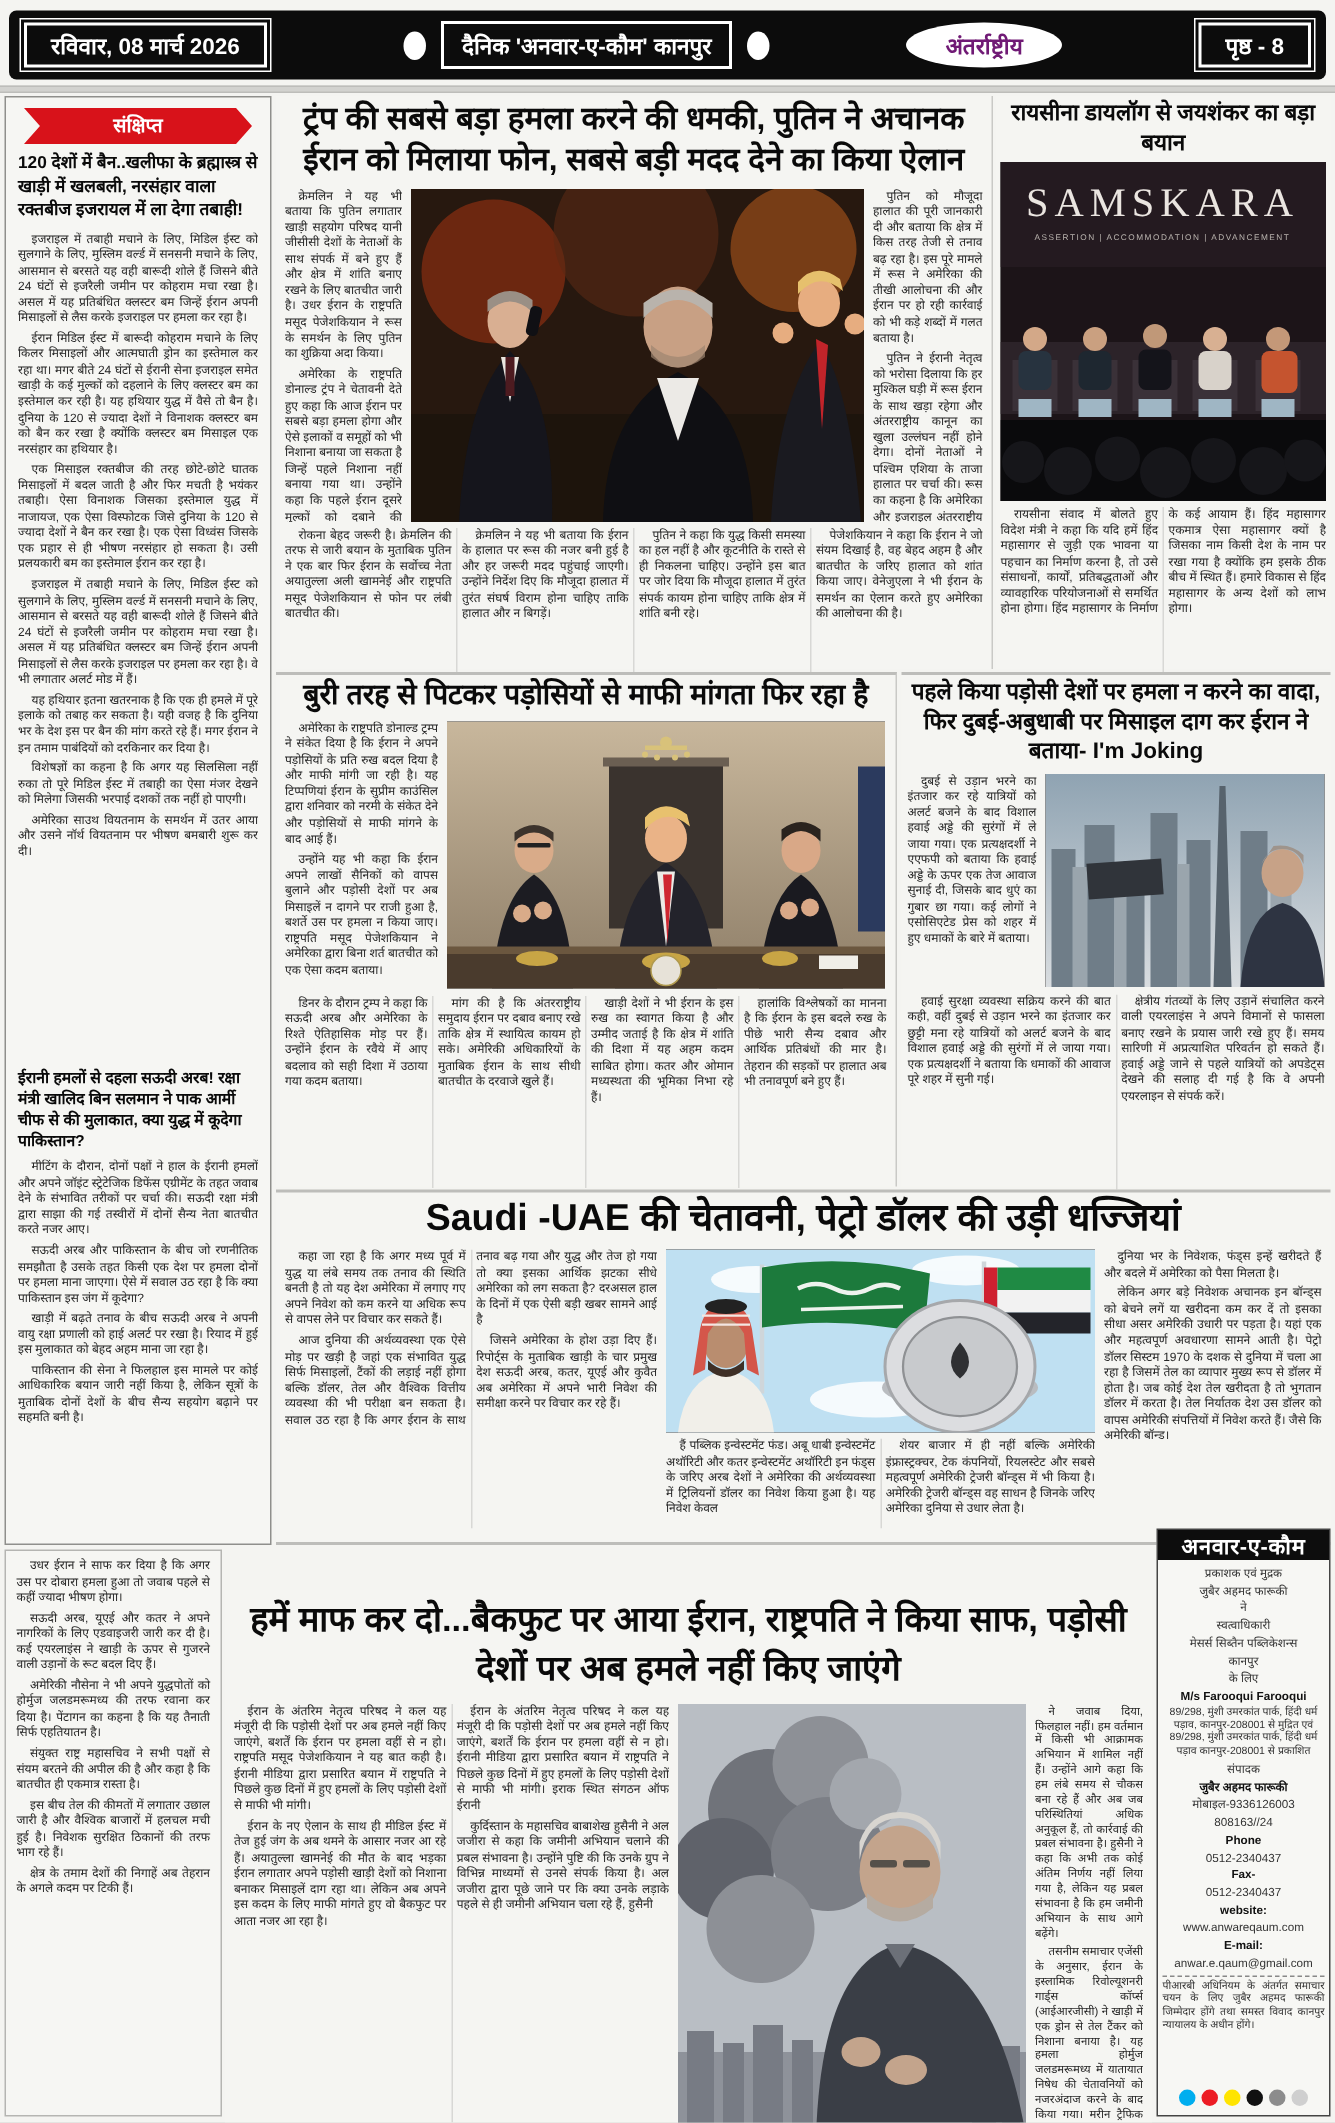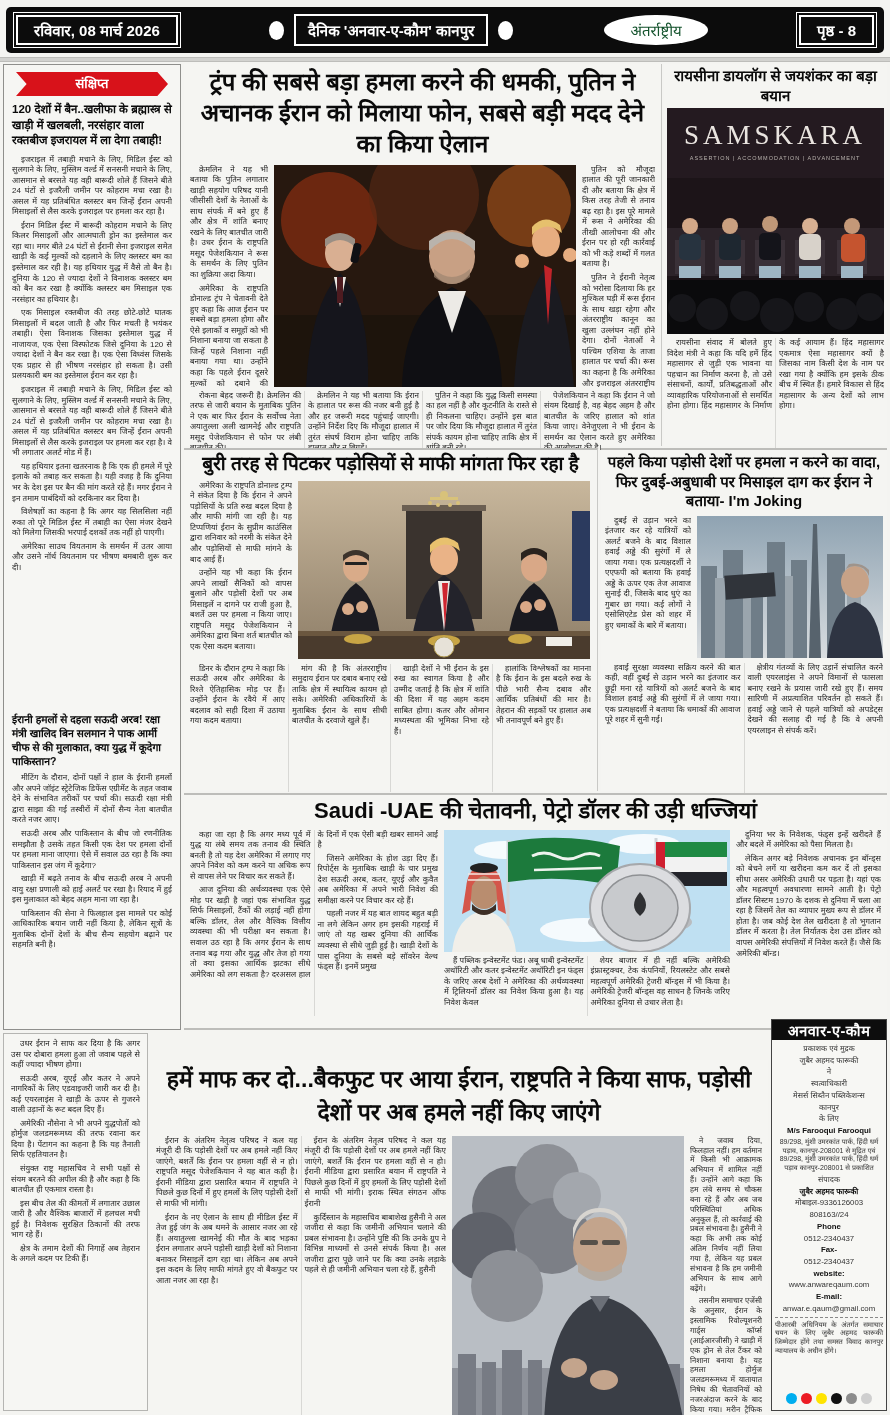--- a/index.html
+++ b/index.html
@@ -6,36 +6,36 @@
   .sheet{position:relative;width:890px;height:1415px;background:#f4f4f1;
     font-family:"Liberation Sans","DejaVu Sans",sans-serif;color:#161616;overflow:hidden;}
   .abs{position:absolute;box-sizing:border-box;}
   
   .masthead{left:6px;top:7px;width:878px;height:46px;background:#0c0c0c;border-radius:5px;
     display:flex;align-items:center;padding:0 10px;gap:10px;color:#fff;}
   .mh-box{border:2px solid #fff;outline:1px solid #fff;outline-offset:2px;
     padding:3px 16px;font-weight:bold;font-size:15px;white-space:nowrap;}
   .mh-dot{width:15px;height:19px;background:#fff;border-radius:50%;}
   .mh-name{border:2px solid #fff;padding:4px 12px;font-weight:bold;font-size:15px;white-space:nowrap;}
-  .mh-oval{background:#fff;color:#14532d;font-weight:normal;font-size:15px;
+  .mh-oval{background:#fff;color:#701a75;font-weight:bold;font-size:15px;
     border-radius:50%;padding:5px 26px;white-space:nowrap;}
   .sp{flex:1;}
   .topband{left:0;top:57px;width:890px;height:5px;background:#d2d2cf;border-top:1px solid #bdbdba;border-bottom:1px solid #bdbdba;}
   
   p.bp{margin:0 0 3px;text-indent:9px;text-align:justify;}
   .body-sm{font-size:8px;line-height:1.32;color:#262626;}
   .body-xs{font-size:7.6px;line-height:1.3;color:#262626;}
   .clip{overflow:hidden;}
   .cols2{column-count:2;column-gap:7px;column-rule:1px solid #d8d8d5;}
   .cols4{column-count:4;column-gap:7px;column-rule:1px solid #d8d8d5;}
   h1,h2,h3{margin:0;color:#0a0a0a;font-weight:bold;text-align:center;}
-  .hl-xl{font-size:24px;line-height:1.3;text-align:center;}
+  .hl-xl{font-size:21px;line-height:1.3;text-align:center;}
   .hl-lg{font-size:19px;line-height:1.25;}
   .hl-md{font-size:15px;line-height:1.3;}
-  .hl-saudi{font-size:22px;line-height:1.25;}
+  .hl-saudi{font-size:25px;line-height:1.25;}
   .hl-apology{font-size:23px;line-height:1.45;}
   
   .rail{left:3px;top:64px;width:178px;height:966px;border:1px solid #8f8f8c;background:#f6f6f3;padding:5px 8px;}
   .brief-banner{background:#d8121a;color:#fff;font-weight:bold;font-size:13px;text-align:center;
     height:24px;line-height:24px;margin:2px 4px 6px;
     clip-path:polygon(0% 0%,93% 0%,100% 50%,93% 100%,0% 100%,7% 50%);}
   .brief-hl{font-size:11.5px;line-height:1.35;text-align:left;margin:2px 0 6px;}
   .brief-sub{font-size:10.5px;line-height:1.35;text-align:left;margin:5px 0 5px;}
   .railbottom{left:3px;top:1033px;width:145px;height:378px;border:1px solid #b5b5b2;background:#f6f6f3;padding:5px 7px;}
   
@@ -305,21 +305,20 @@
       </div>
   </div>
 
   <div class="abs art" style="left:184px;top:793px;width:703px;height:237px;padding:2px 6px;border-top:2px solid #bdbdba;border-bottom:2px solid #bdbdba;">
     <h2 class="hl-saudi">Saudi -UAE की चेतावनी, पेट्रो डॉलर की उड़ी धज्जियां</h2>
     <div class="row" style="margin-top:5px;">
       <div class="cols2 body-sm clip" style="width:248px;height:186px">
           <p class="bp">कहा जा रहा है कि अगर मध्य पूर्व में युद्ध या लंबे समय तक तनाव की स्थिति बनती है तो यह देश अमेरिका में लगाए गए अपने निवेश को कम करने या अधिक रूप से वापस लेने पर विचार कर सकते हैं।</p>
           <p class="bp">आज दुनिया की अर्थव्यवस्था एक ऐसे मोड़ पर खड़ी है जहां एक संभावित युद्ध सिर्फ मिसाइलों, टैंकों की लड़ाई नहीं होगा बल्कि डॉलर, तेल और वैश्विक वित्तीय व्यवस्था की भी परीक्षा बन सकता है। सवाल उठ रहा है कि अगर ईरान के साथ तनाव बढ़ गया और युद्ध और तेज हो गया तो क्या इसका आर्थिक झटका सीधे अमेरिका को लग सकता है? दरअसल हाल के दिनों में एक ऐसी बड़ी खबर सामने आई है</p>
           <p class="bp">जिसने अमेरिका के होश उड़ा दिए हैं। रिपोर्ट्स के मुताबिक खाड़ी के चार प्रमुख देश सऊदी अरब, कतर, यूएई और कुवैत अब अमेरिका में अपने भारी निवेश की समीक्षा करने पर विचार कर रहे हैं।</p>
-          <p class="bp">पहली नजर में यह बात शायद बहुत बड़ी ना लगे लेकिन अगर हम इसकी गहराई में जाएं तो यह खबर दुनिया की आर्थिक व्यवस्था से सीधे जुड़ी हुई है। खाड़ी देशों के पास दुनिया के सबसे बड़े सॉवरेन वेल्थ फंड्स हैं। इनमें प्रमुख</p>
         </div>
       <div style="width:286px;">
         <svg class="photo" width="286" height="122" viewBox="0 0 286 122">
           <rect width="286" height="122" fill="#bfe0f2"></rect>
           <g fill="#ffffff" opacity="0.85">
               <ellipse cx="60" cy="20" rx="30" ry="9"></ellipse>
               <ellipse cx="200" cy="14" rx="36" ry="10"></ellipse>
               <ellipse cx="140" cy="100" rx="44" ry="12"></ellipse>
             </g>
 

